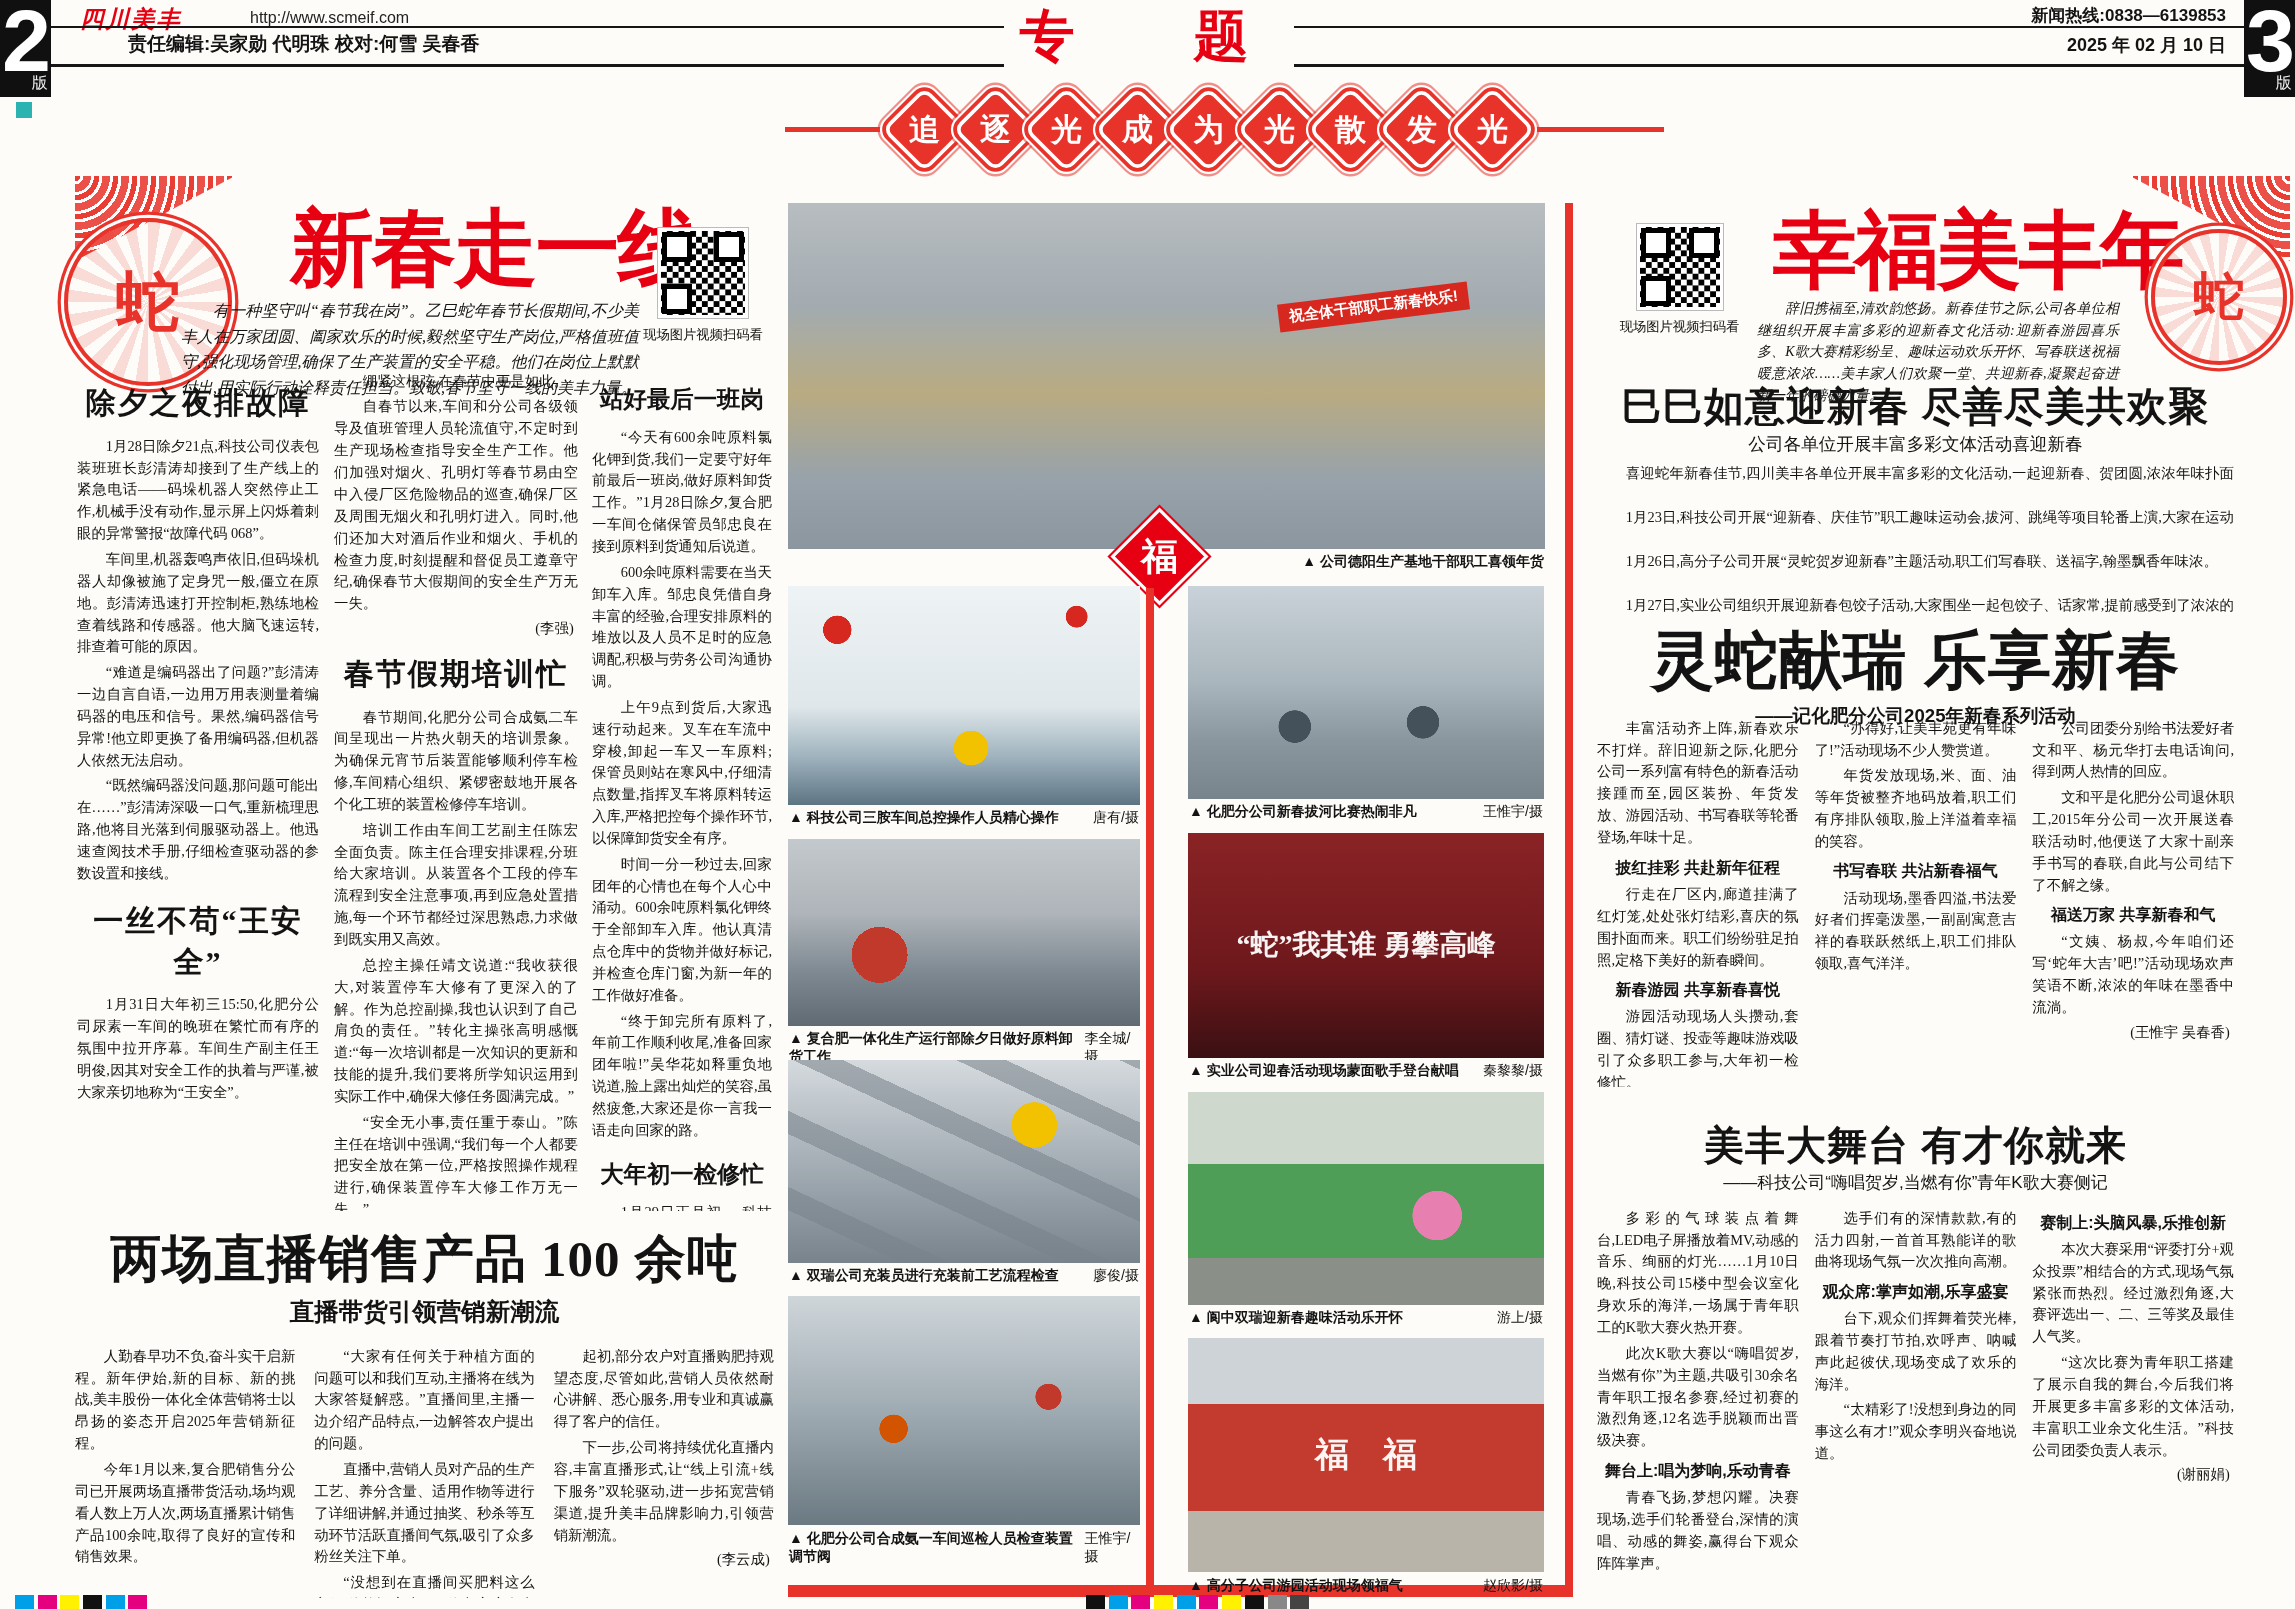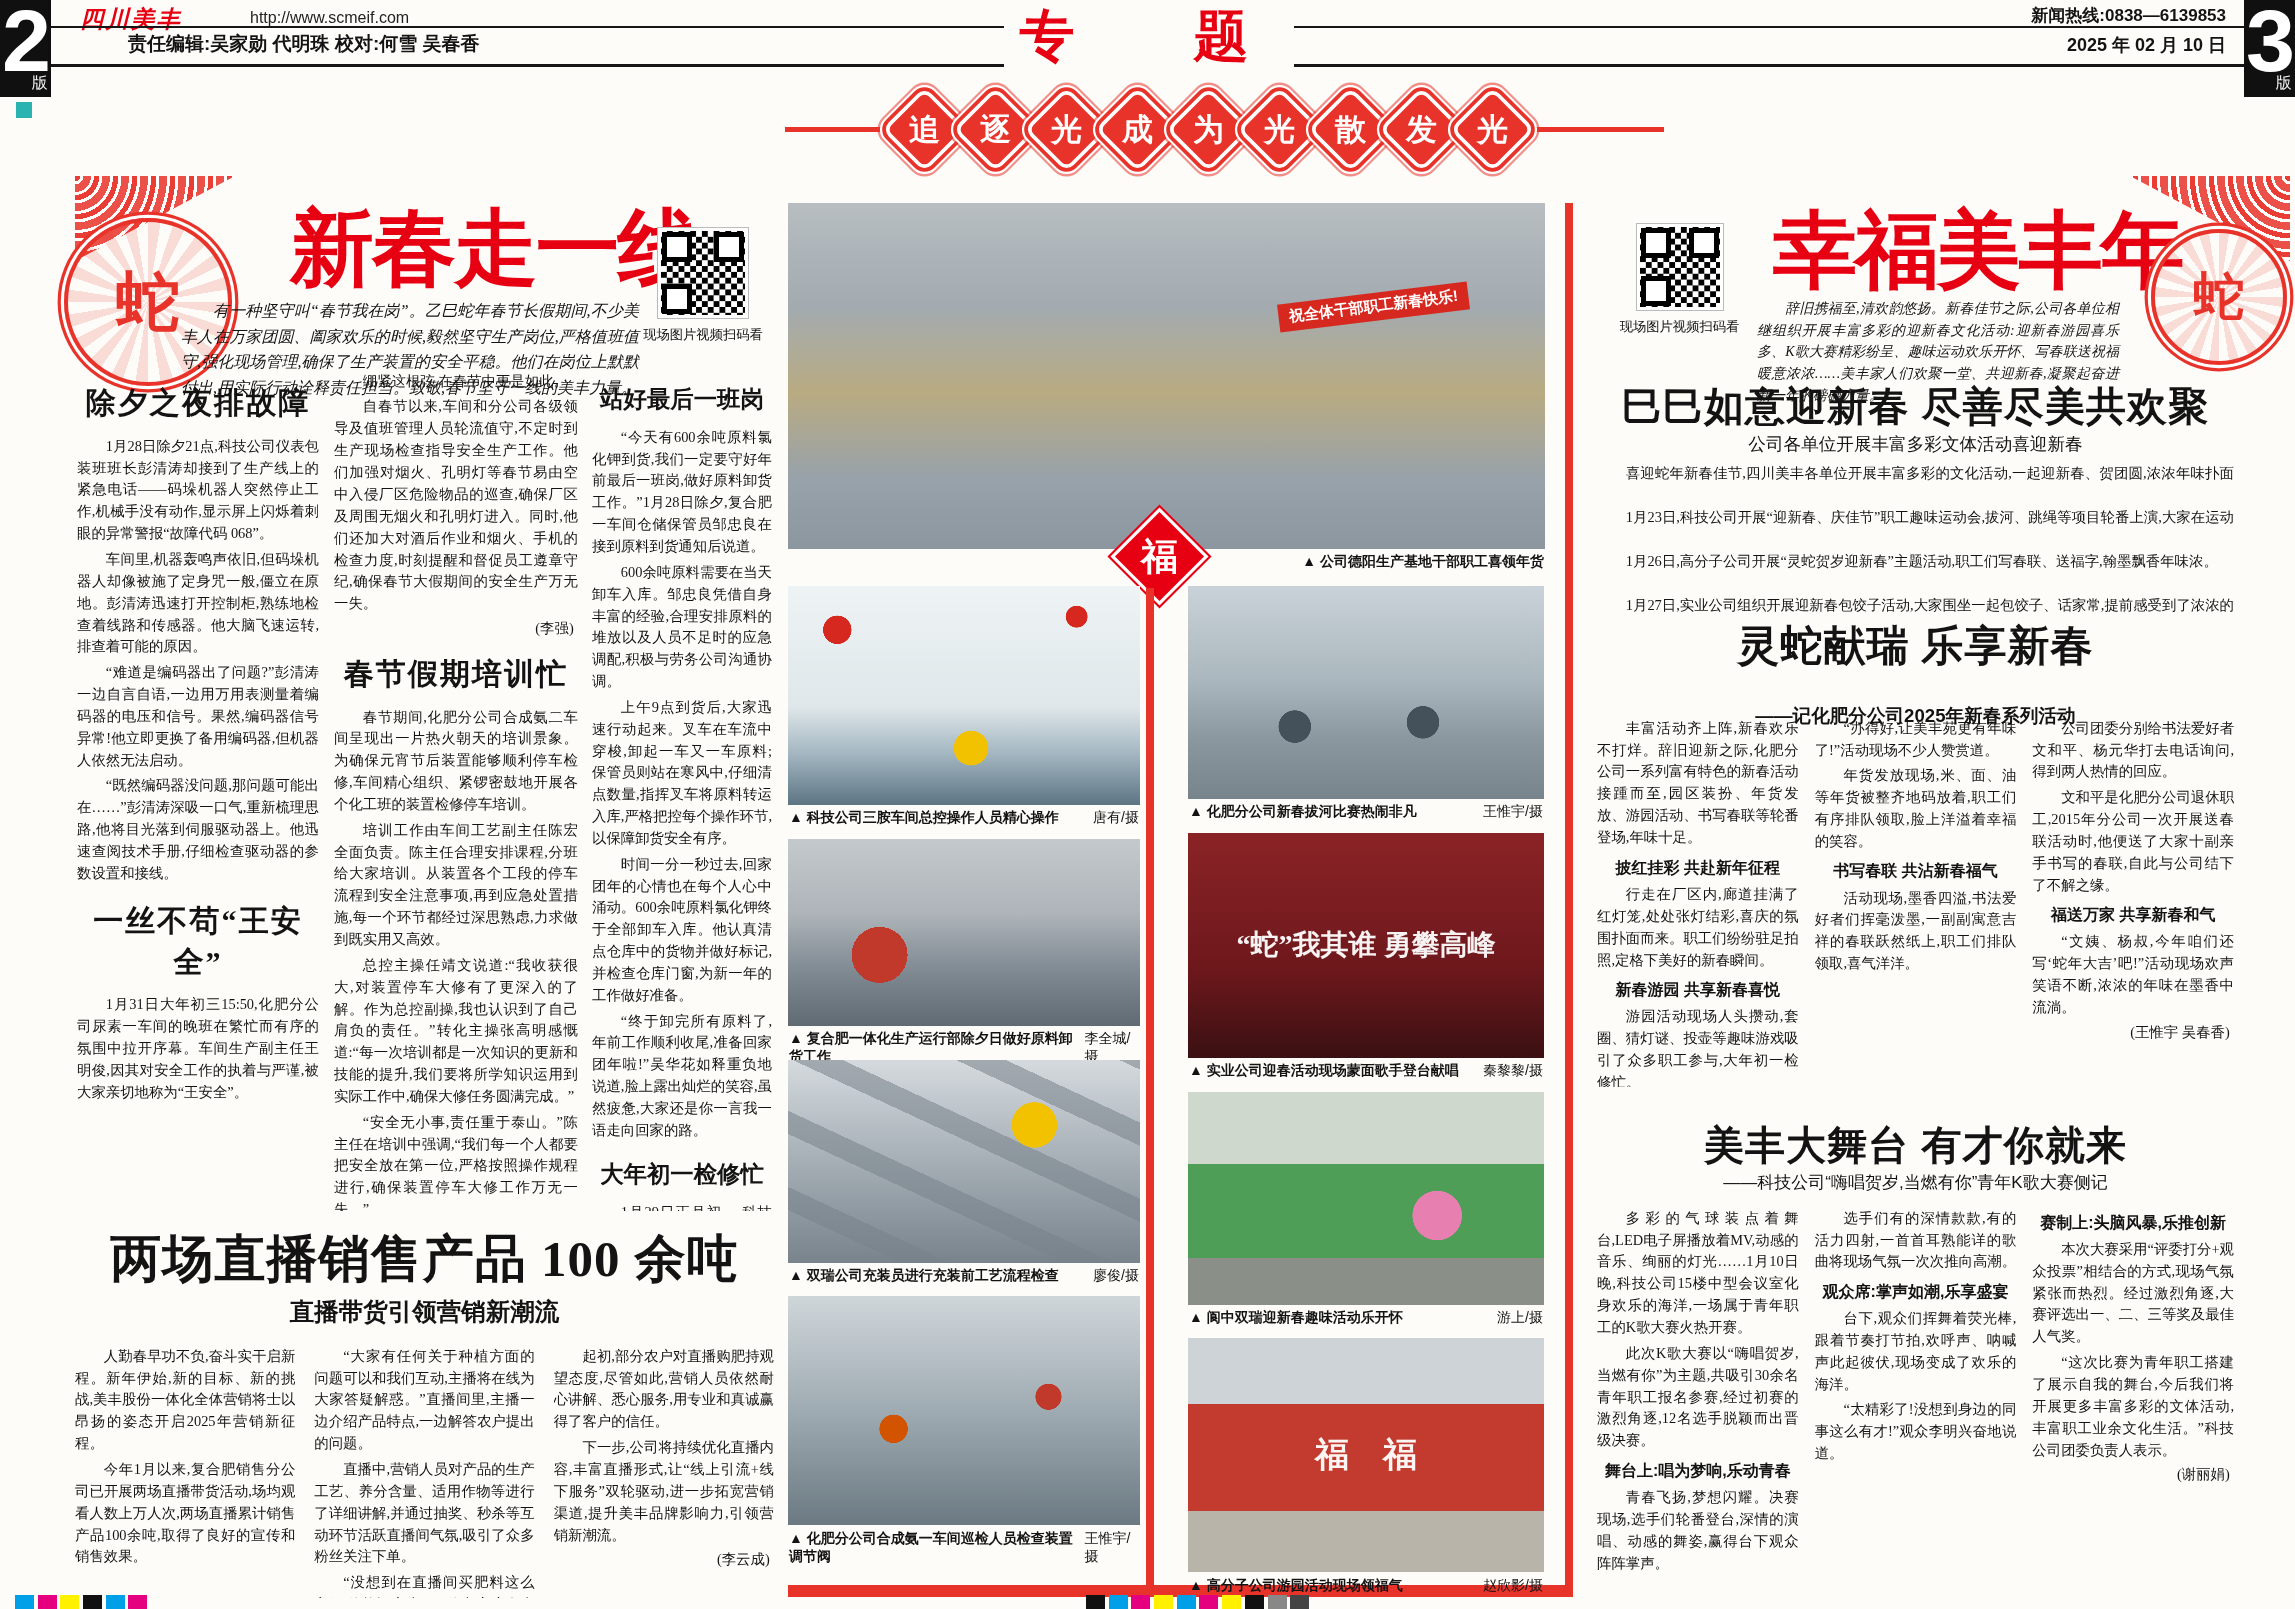--- a/index.html
+++ b/index.html
@@ -103,21 +103,21 @@
       radial-gradient(circle at 70% 58%,#e77fb0 0 24.5px,transparent 25px),
       linear-gradient(180deg,#cfd8cd 0 34%,#4f9e57 34% 78%,#8a8f87 78% 100%);}
   .redrule{position:absolute;background:#e8332a;}
   #fu{position:absolute;left:1128px;top:525px;width:63px;height:63px;background:#e60012;transform:rotate(45deg);
       box-shadow:0 0 0 3.2px #fff,0 0 0 5.3px #e60012;}
   #fu span{position:absolute;inset:0;display:flex;align-items:center;justify-content:center;transform:rotate(-45deg);
       color:#fff;font:900 37px "Liberation Serif",serif;}
 
   
   .art-head{position:absolute;text-align:center;font:900 40px "Liberation Sans",sans-serif;letter-spacing:1.1px;white-space:nowrap;}
-  .art-head.serif{font-family:"Liberation Serif",serif;font-size:42px;}
+  .art-head.serif{font-family:"Liberation Serif",serif;font-size:63px;}
   .art-kicker{position:absolute;text-align:center;font:400 17.6px "Liberation Serif",serif;}
   .art-sub{position:absolute;text-align:center;font:700 18.6px "Liberation Sans",sans-serif;}
   .artcols{position:absolute;display:flex;gap:16px;}
   .artcols .acol{flex:1;overflow:hidden;}
 
   
   .cbar{position:absolute;bottom:1.1px;height:14px;display:flex;gap:3.7px;}
   .cbar i{width:19px;height:14px;display:block;}
   .sq{position:absolute;width:16px;height:16px;}
 </style>

